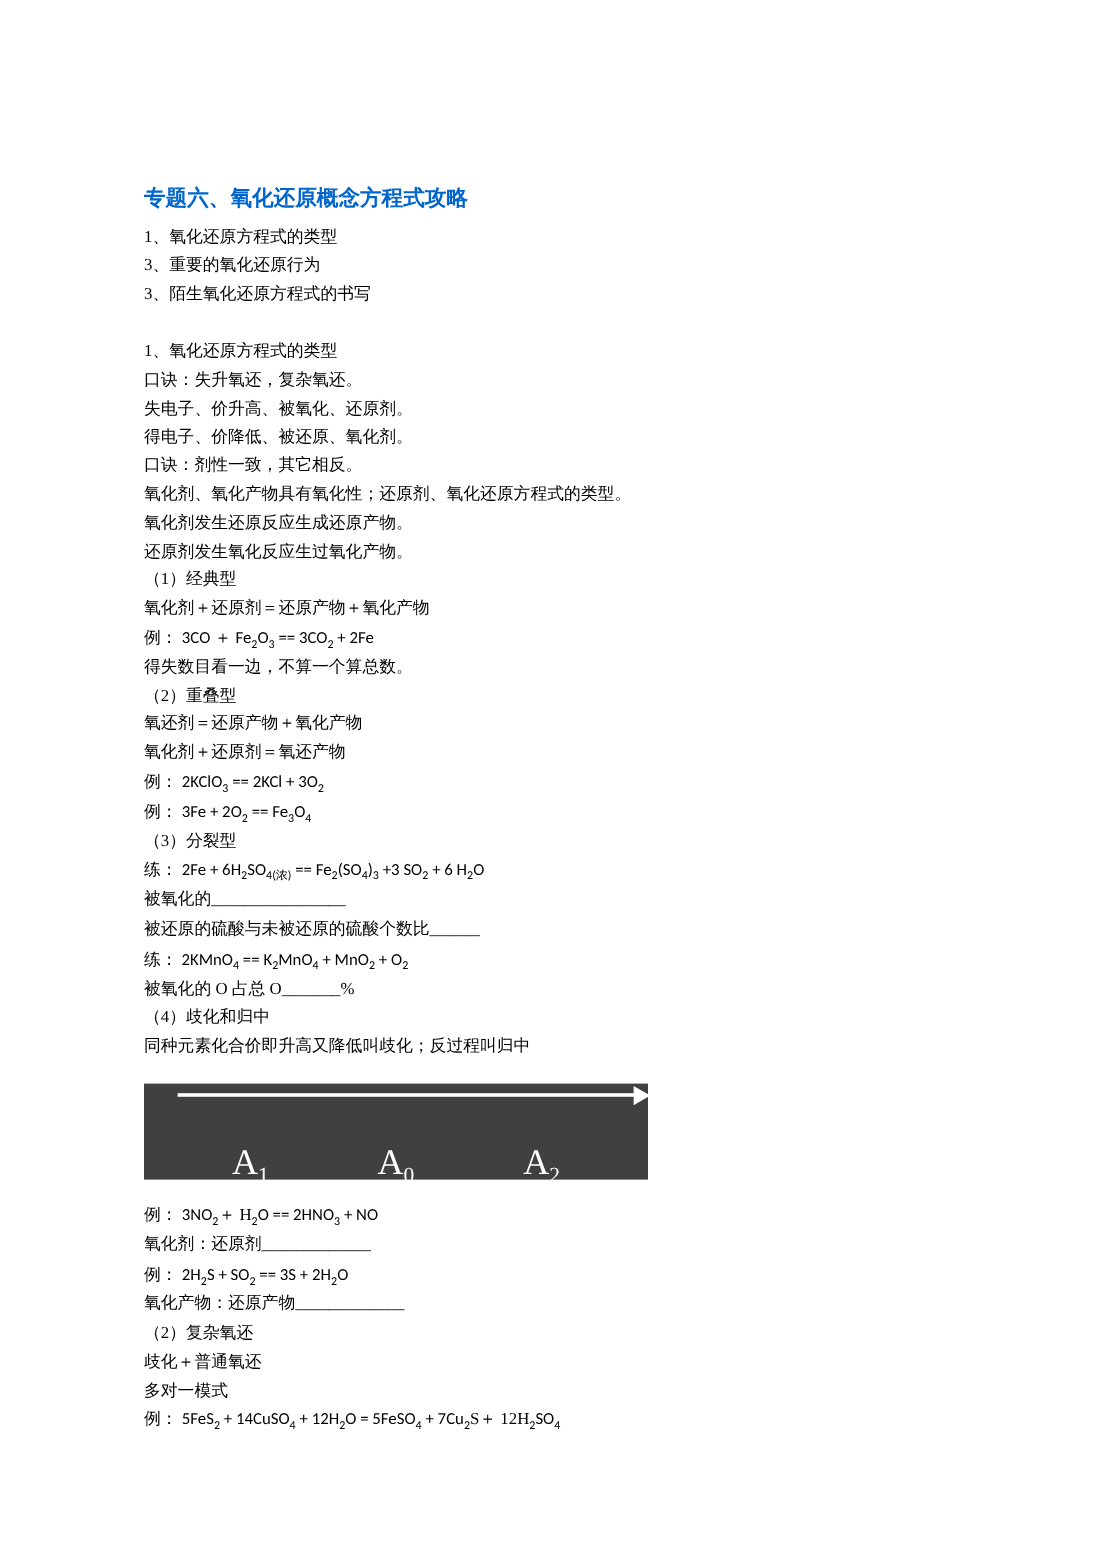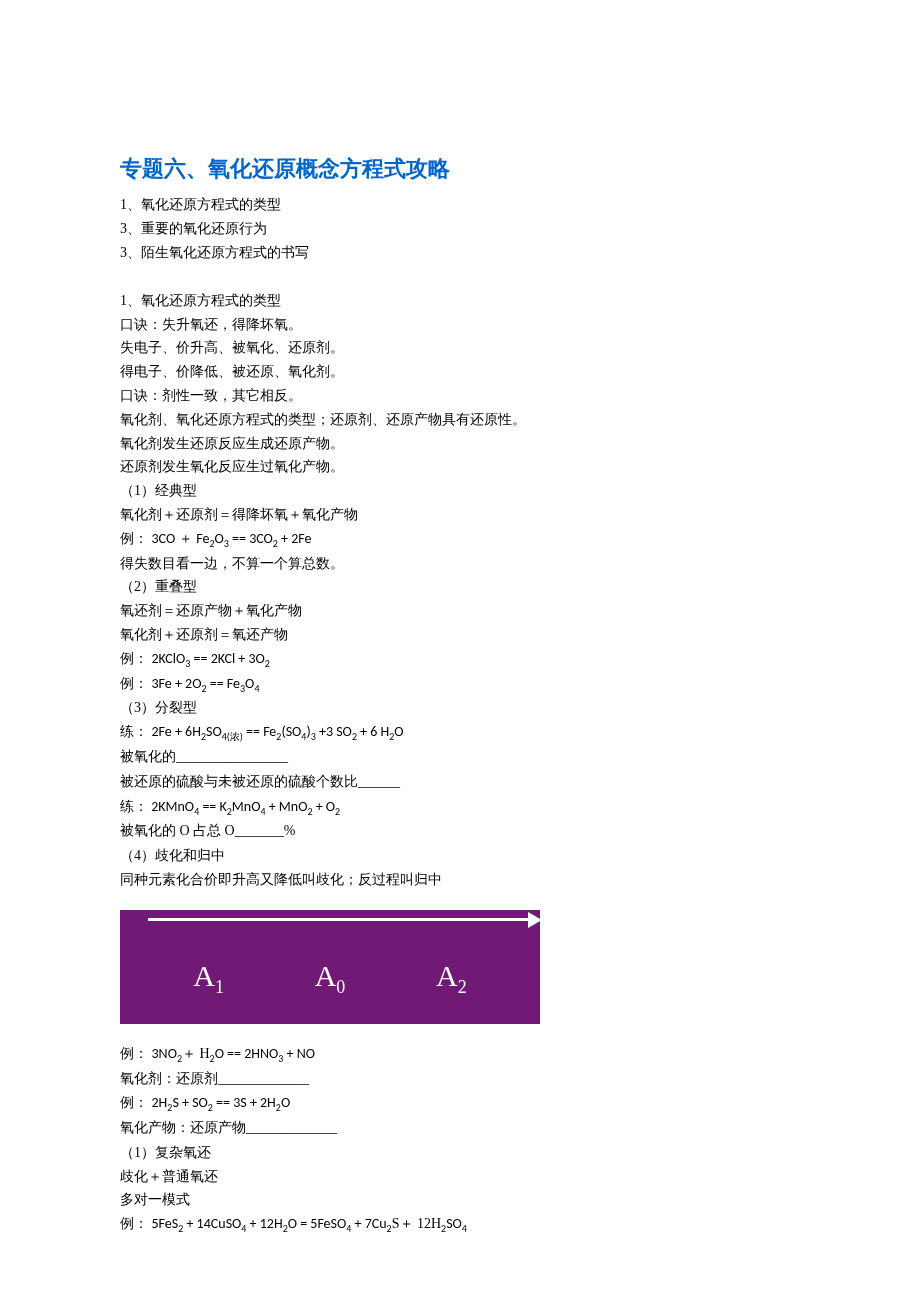--- a/index.html
+++ b/index.html
@@ -7,34 +7,34 @@
       font-family: "SimSun", "宋体", serif;
       font-size: 14px;
       line-height: 1.7;
       color: #000;
       background: #fff;
       width: 920px;
       padding: 150px 120px 40px 120px;
     }
     h1 {
       font-family: "SimHei", sans-serif;
-      font-size: 22px;
+      font-size: 18px;
       color: #0066cc;
       font-weight: bold;
       margin-bottom: 6px;
     }
     .line { margin-bottom: 0px; }
     .sub { vertical-align: sub; font-size: 10px; }
     .latin { font-family: Calibri, Arial, sans-serif; }
     .blank-line { height: 24px; }
     .half-blank { height: 12px; }
     .diagram {
-      background: #701a75;
+      background: #404040;
       width: 420px;
-      height: 114px;
+      height: 80px;
       margin: 6px 0 6px 0;
       position: relative;
       overflow: visible;
     }
     .arrow-shaft {
       position: absolute;
       top: 8px;
       left: 28px;
       right: 8px;
       height: 3px;
@@ -70,30 +70,30 @@
 
 <h1>专题六、氧化还原概念方程式攻略</h1>
 
 <div class="line">1、氧化还原方程式的类型</div>
 <div class="line">3、重要的氧化还原行为</div>
 <div class="line">3、陌生氧化还原方程式的书写</div>
 
 <div class="blank-line"></div>
 
 <div class="line">1、氧化还原方程式的类型</div>
-<div class="line">口诀：失升氧还，得降坏氧。</div>
+<div class="line">口诀：失升氧还，复杂氧还。</div>
 <div class="line">失电子、价升高、被氧化、还原剂。</div>
 <div class="line">得电子、价降低、被还原、氧化剂。</div>
 <div class="line">口诀：剂性一致，其它相反。</div>
-<div class="line">氧化剂、氧化还原方程式的类型；还原剂、还原产物具有还原性。</div>
+<div class="line">氧化剂、氧化产物具有氧化性；还原剂、氧化还原方程式的类型。</div>
 <div class="line">氧化剂发生还原反应生成还原产物。</div>
 <div class="line">还原剂发生氧化反应生过氧化产物。</div>
 
 <div class="line">（1）经典型</div>
-<div class="line">氧化剂＋还原剂＝得降坏氧＋氧化产物</div>
+<div class="line">氧化剂＋还原剂＝还原产物＋氧化产物</div>
 <div class="line">
   <span>例：</span>
   <span class="latin">3CO</span><span> ＋ </span><span class="latin">Fe</span><span class="sub latin">2</span><span class="latin">O</span><span class="sub latin">3</span><span class="latin"> == </span><span class="latin">3CO</span><span class="sub latin">2</span><span class="latin">    +    </span><span class="latin">2Fe</span>
 </div>
 <div class="line">得失数目看一边，不算一个算总数。</div>
 
 <div class="line">（2）重叠型</div>
 <div class="line">氧还剂＝还原产物＋氧化产物</div>
 <div class="line">氧化剂＋还原剂＝氧还产物</div>
 <div class="line">
@@ -136,18 +136,18 @@
 
 <div class="line">
   <span>例：    </span><span class="latin">3NO</span><span class="sub latin">2</span><span>＋  H</span><span class="sub latin">2</span><span class="latin">O == 2HNO</span><span class="sub latin">3</span><span class="latin"> + NO</span>
 </div>
 <div class="line"><span>氧化剂：还原剂</span><span class="fill-blank">_____________</span></div>
 <div class="line">
   <span>例：    </span><span class="latin">2H</span><span class="sub latin">2</span><span class="latin">S    + SO</span><span class="sub latin">2</span><span class="latin">    ==  3S    + 2H</span><span class="sub latin">2</span><span class="latin">O</span>
 </div>
 <div class="line"><span>氧化产物：还原产物</span><span class="fill-blank">_____________</span></div>
 
-<div class="line">（1）复杂氧还</div>
+<div class="line">（2）复杂氧还</div>
 <div class="line">歧化＋普通氧还</div>
 <div class="line">多对一模式</div>
 <div class="line">
   <span>例：    </span><span class="latin">5FeS</span><span class="sub latin">2</span><span class="latin"> + 14CuSO</span><span class="sub latin">4</span><span class="latin"> + 12H</span><span class="sub latin">2</span><span class="latin">O =    5FeSO</span><span class="sub latin">4</span><span class="latin">    + 7Cu</span><span class="sub latin">2</span><span>S＋  12H</span><span class="sub latin">2</span><span class="latin">SO</span><span class="sub latin">4</span>
 </div>
 
 </body></html>

